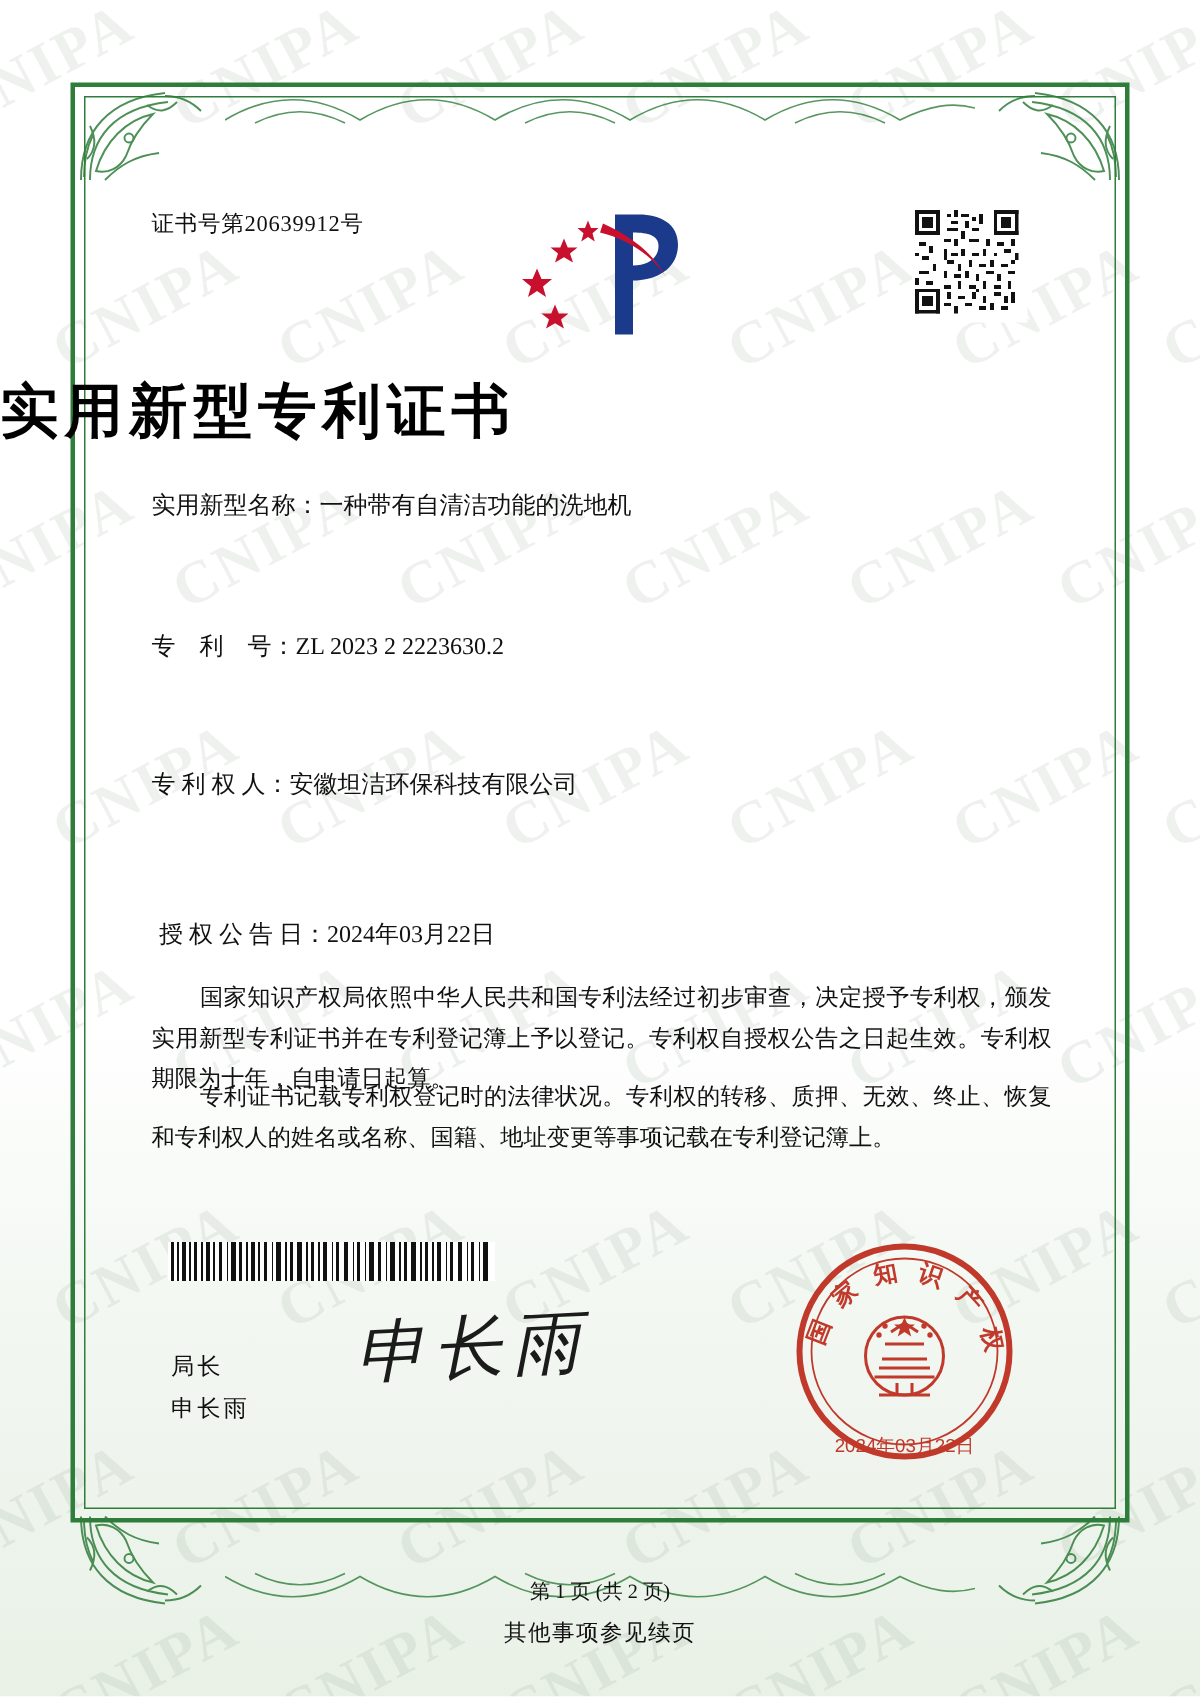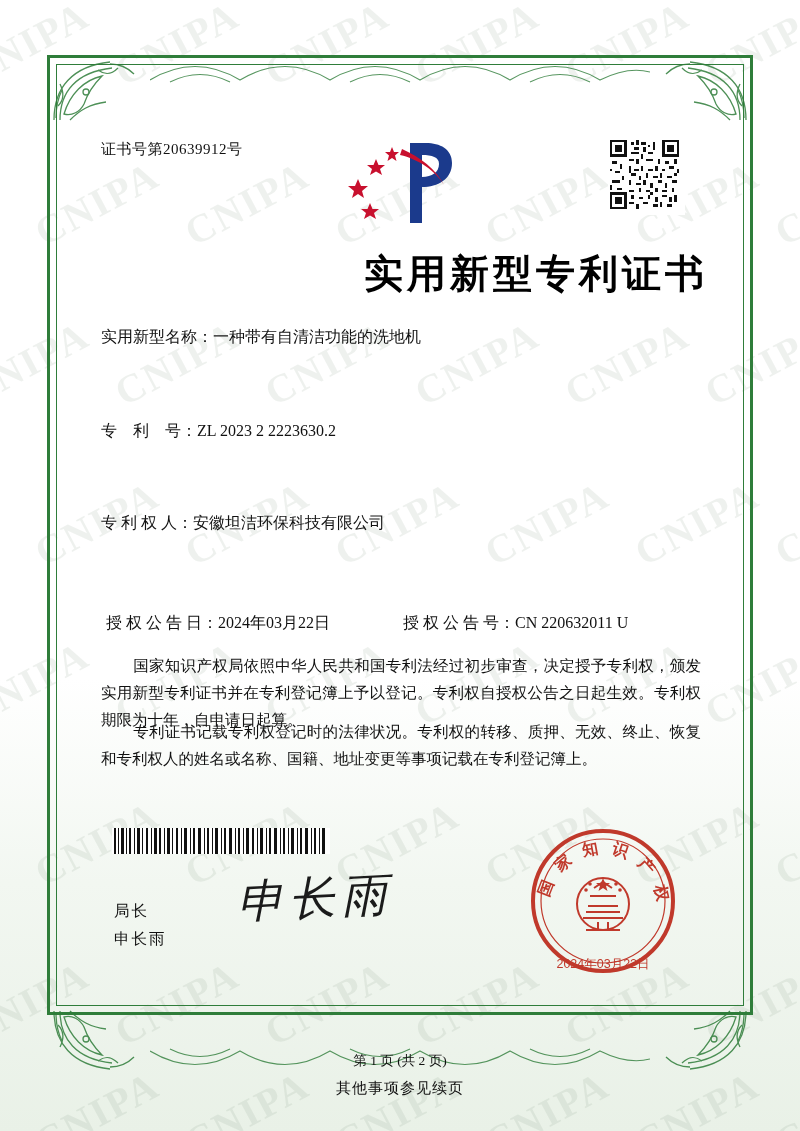--- a/index.html
+++ b/index.html
@@ -117,21 +117,21 @@
     left: 608px; top: 138px;
     width: 73px; height: 73px;
     background: #ffffff;
     padding: 2px;
   }
 
   .title {
     position: absolute;
     left: 0; top: 247px;
     width: 708px;
-    text-align: right;
+    text-align: left;
     font-size: 39px;
     font-weight: bold;
     letter-spacing: 4px;
     color: #000;
     font-family: "Liberation Serif", serif;
   }
 
   .field {
     position: absolute;
     font-size: 16px;
@@ -498,23 +498,20 @@
 
     <div class="field f-owner">
       <span class="lab">专 利 权 人</span><span class="val">：安徽坦洁环保科技有限公司</span>
     </div>
 
 
     <div class="field f-pubdate">
       <span class="lab">授 权 公 告 日</span><span class="val">：2024年03月22日</span>
     </div>
 
-    <div class="field f-pubno">
-      <span class="lab">授 权 公 告 号</span><span class="val">：CN 220632011 U</span>
-    </div>
 
     <div class="body-text bt1"><span class="indent"></span><span>国家知识产权局依照中华人民共和国专利法经过初步审查，决定授予专利权，颁发实用新型专利证书并在专利登记簿上予以登记。专利权自授权公告之日起生效。专利权期限为十年，自申请日起算。</span></div>
 
     <div class="body-text bt2"><span class="indent"></span><span>专利证书记载专利权登记时的法律状况。专利权的转移、质押、无效、终止、恢复和专利权人的姓名或名称、国籍、地址变更等事项记载在专利登记簿上。</span></div>
 
     <div class="barcode">
       <svg width="218" height="26" viewBox="0 0 218 26" shape-rendering="crispEdges">
         <rect width="218" height="26" fill="#fff"></rect>
         <g fill="#111">
           <rect x="2" y="0" width="2" height="26"></rect>

